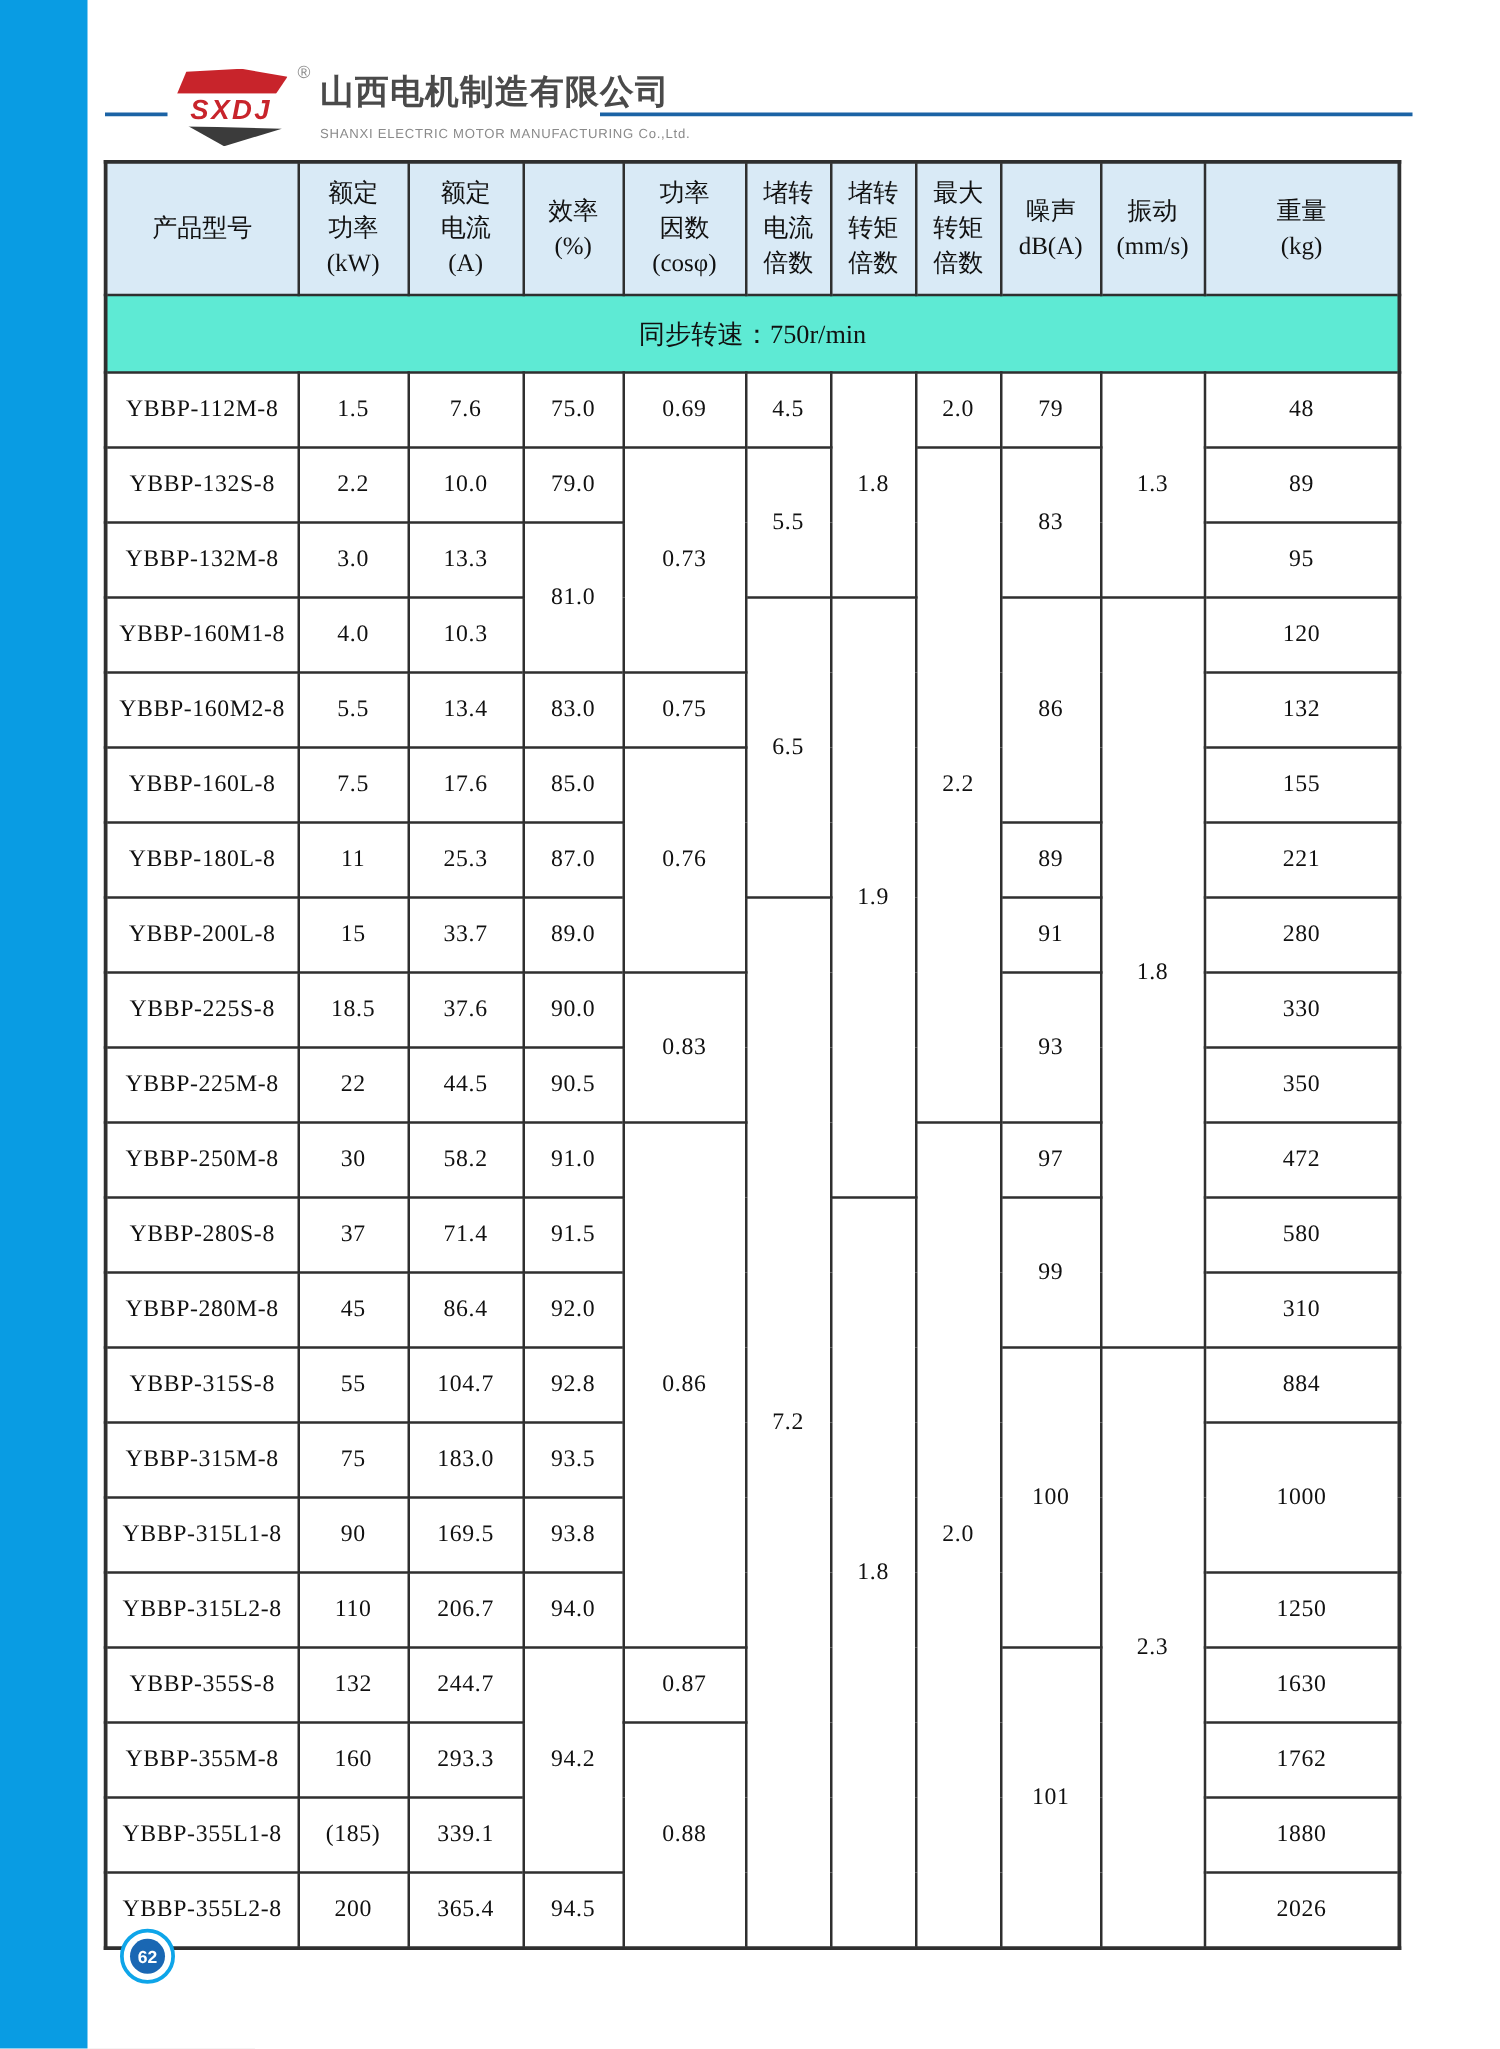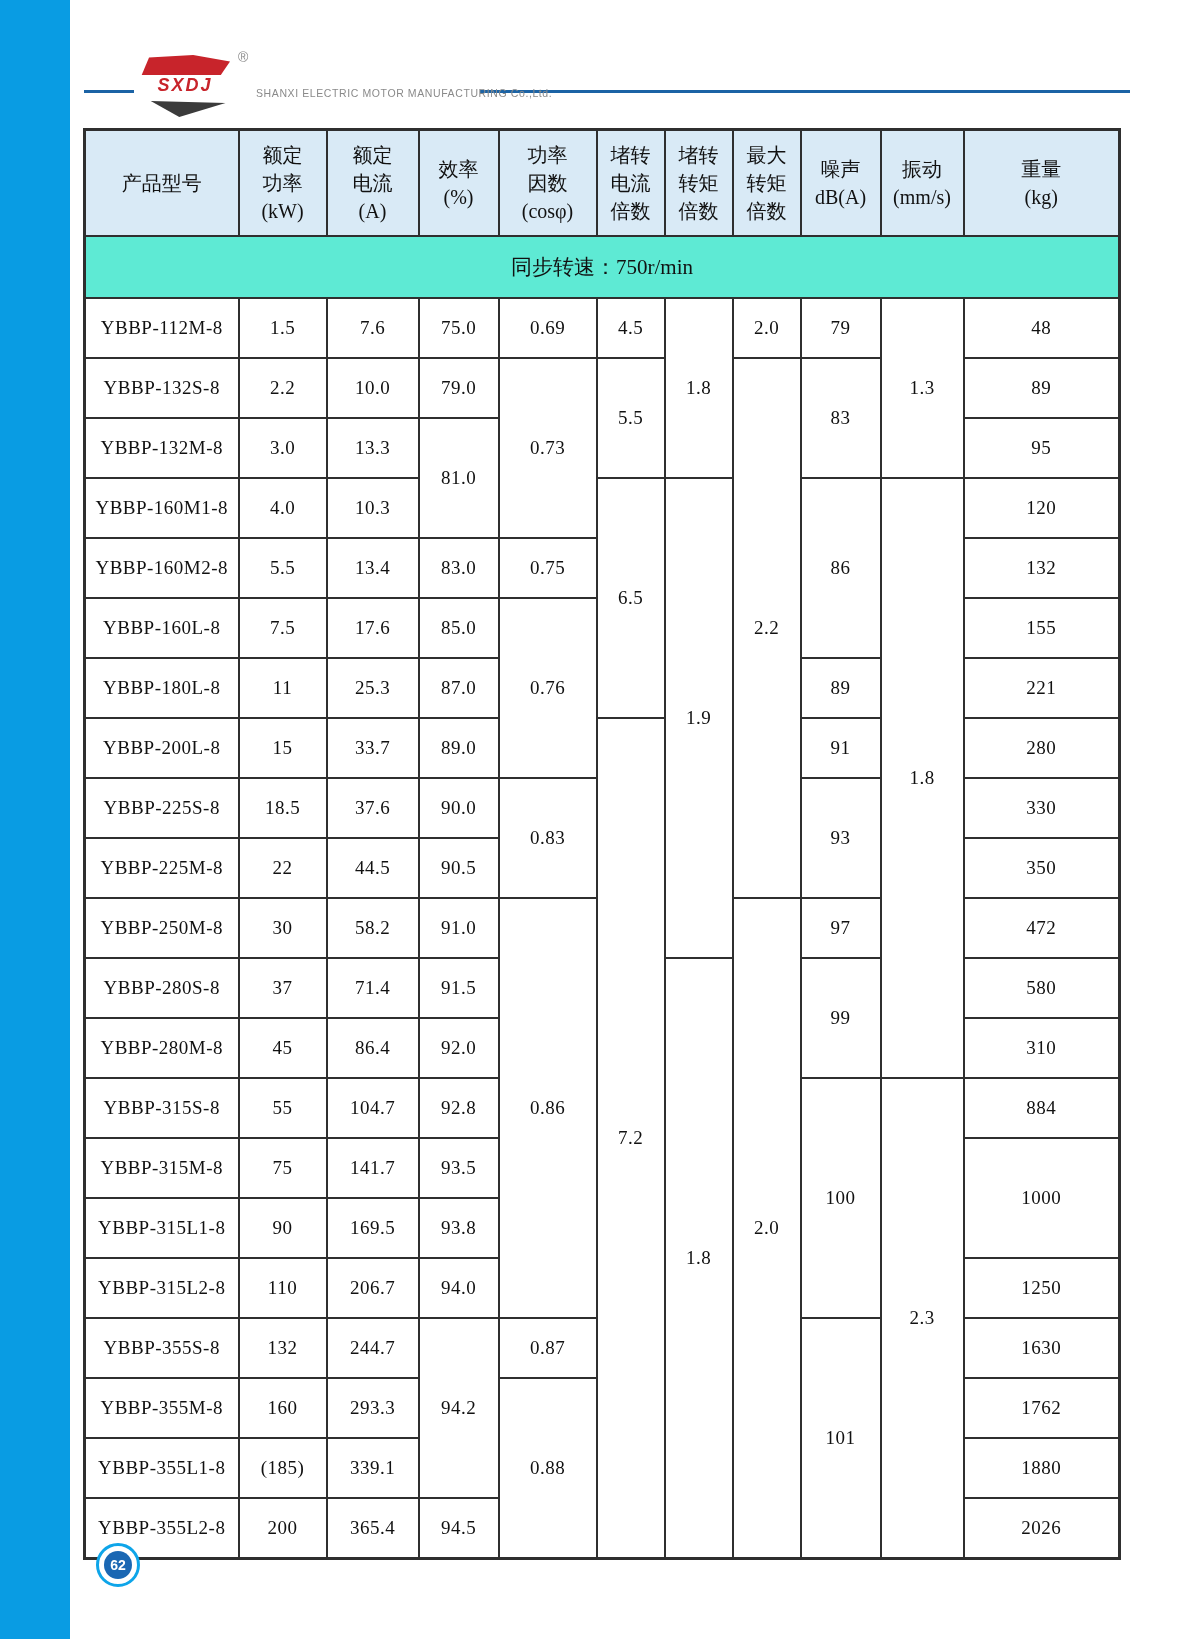--- a/index.html
+++ b/index.html
@@ -11,21 +11,21 @@
   .rule{position:absolute;top:90px;height:3px;background:#1B63A5;}
   .rule-short{left:84px;width:50px;}
   .rule-long{left:480px;width:650px;}
   
   .logo-group{position:absolute;left:138px;top:50px;height:72px;display:flex;align-items:center;}
   .logo-mark{position:relative;width:96px;height:66px;}
   .logo-red-banner{position:absolute;left:0;top:2px;width:92px;height:20px;background:#C8242B;
         clip-path:polygon(4% 100%,12% 12%,60% 0%,100% 32%,90% 100%);}
   .logo-sxdj{position:absolute;left:4px;top:22px;width:86px;text-align:center;
         font-family:"Liberation Sans","DejaVu Sans",sans-serif;
-        font-weight:bold;font-style:italic;font-size:18px;letter-spacing:2px;color:#C8242B;}
+        font-weight:bold;font-style:italic;font-size:22px;letter-spacing:2px;color:#C8242B;}
   .logo-dark-chevron{position:absolute;left:6px;top:48px;width:84px;height:16px;background:#3B3B3B;
         clip-path:polygon(8% 0%,97% 12%,42% 100%);}
   .logo-reg{position:absolute;left:100px;top:-4px;font-size:14px;color:#8a8a8a;
         font-family:"Liberation Sans",sans-serif;}
   .company-block{margin-left:22px;}
   .company-cn{font-family:"Liberation Sans","DejaVu Sans",sans-serif;
         font-size:27px;color:#4a4a4a;font-weight:600;letter-spacing:1px;line-height:1.1;}
   .company-en{font-family:"Liberation Sans","DejaVu Sans",sans-serif;
         font-size:10.5px;color:#8a8a8a;letter-spacing:0.6px;margin-top:13px;}
   
@@ -55,20 +55,21 @@
   <div class="rule rule-long"></div>
 
   <div class="logo-group">
     <div class="logo-mark">
       <div class="logo-red-banner"></div>
       <div class="logo-sxdj">SXDJ</div>
       <div class="logo-dark-chevron"></div>
       <div class="logo-reg">®</div>
     </div>
     <div class="company-block">
+      <div class="company-cn">山西电机制造有限公司</div>
       <div class="company-en">SHANXI ELECTRIC MOTOR MANUFACTURING Co.,Ltd.</div>
     </div>
   </div>
 
   <div class="spec-table-wrap">
     <table class="spec">
       <colgroup>
           <col style="width: 154px;">
           <col style="width: 88px;">
           <col style="width: 92px;">
@@ -259,21 +260,21 @@
             <td>55</td>
             <td>104.7</td>
             <td>92.8</td>
             <td rowspan="4">100</td>
             <td rowspan="8">2.3</td>
             <td>884</td>
           </tr>
           <tr class="data-row">
             <td>YBBP-315M-8</td>
             <td>75</td>
-            <td>141.7</td>
+            <td>183.0</td>
             <td>93.5</td>
             <td rowspan="2">1000</td>
           </tr>
           <tr class="data-row">
             <td>YBBP-315L1-8</td>
             <td>90</td>
             <td>169.5</td>
             <td>93.8</td>
           </tr>
           <tr class="data-row">

